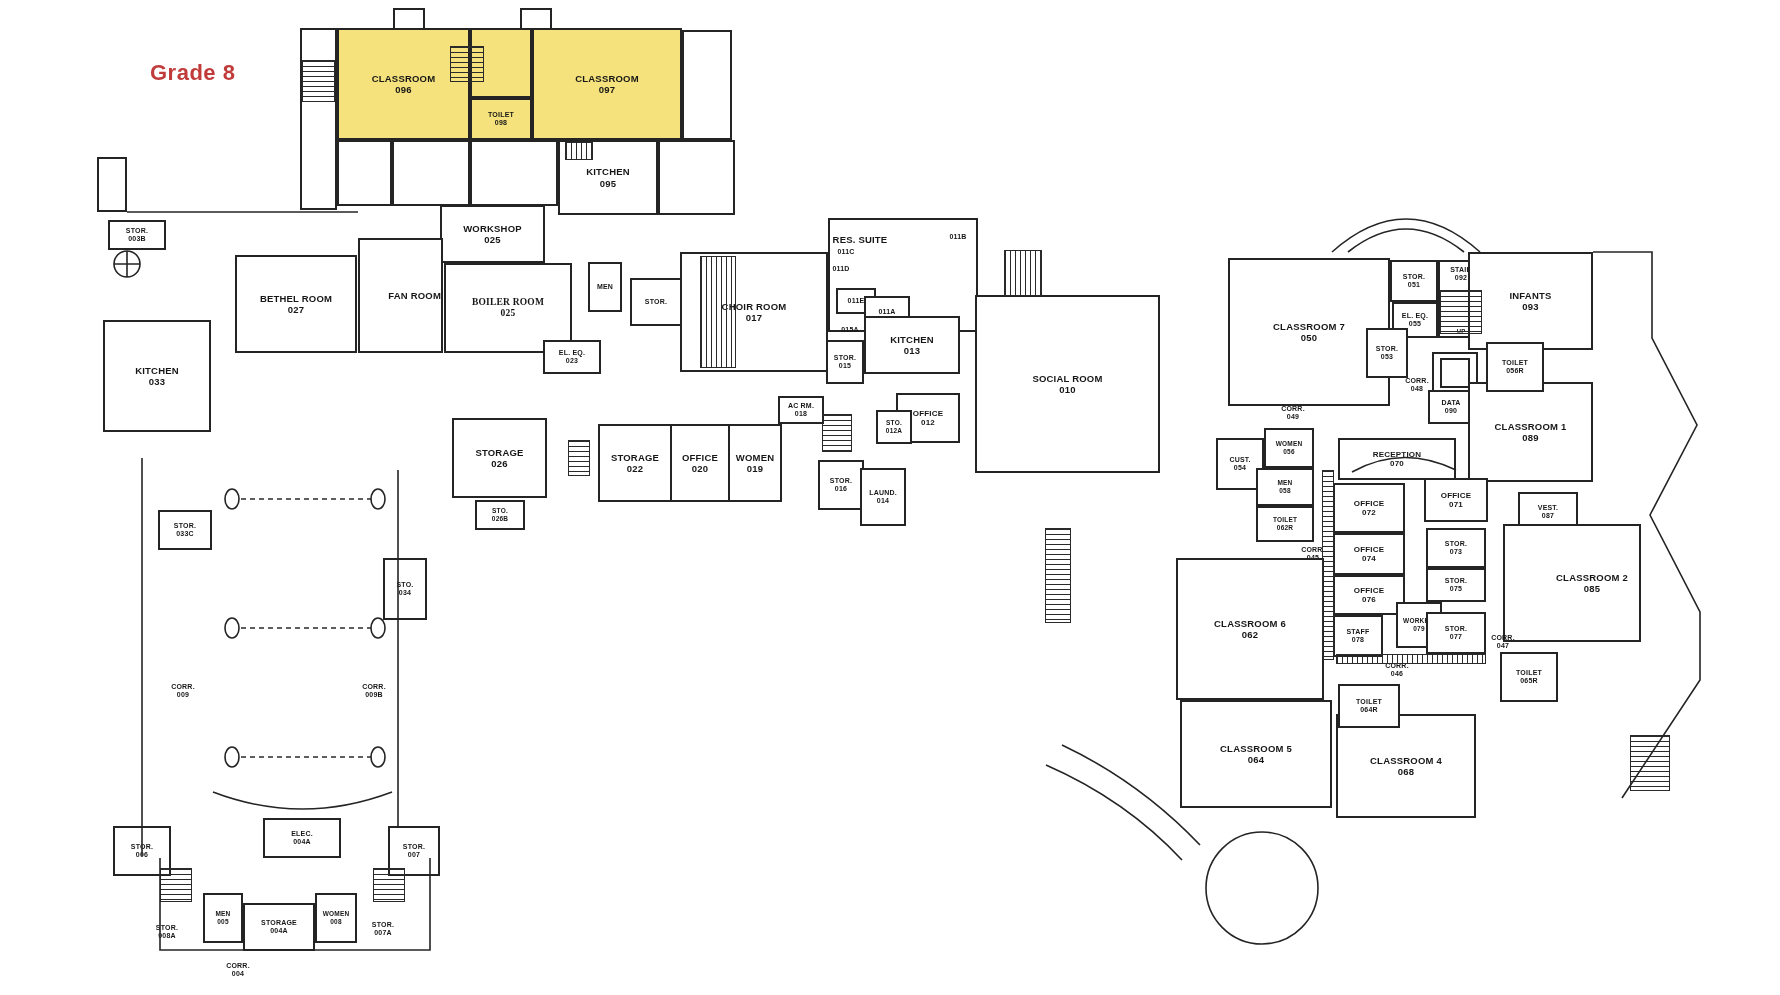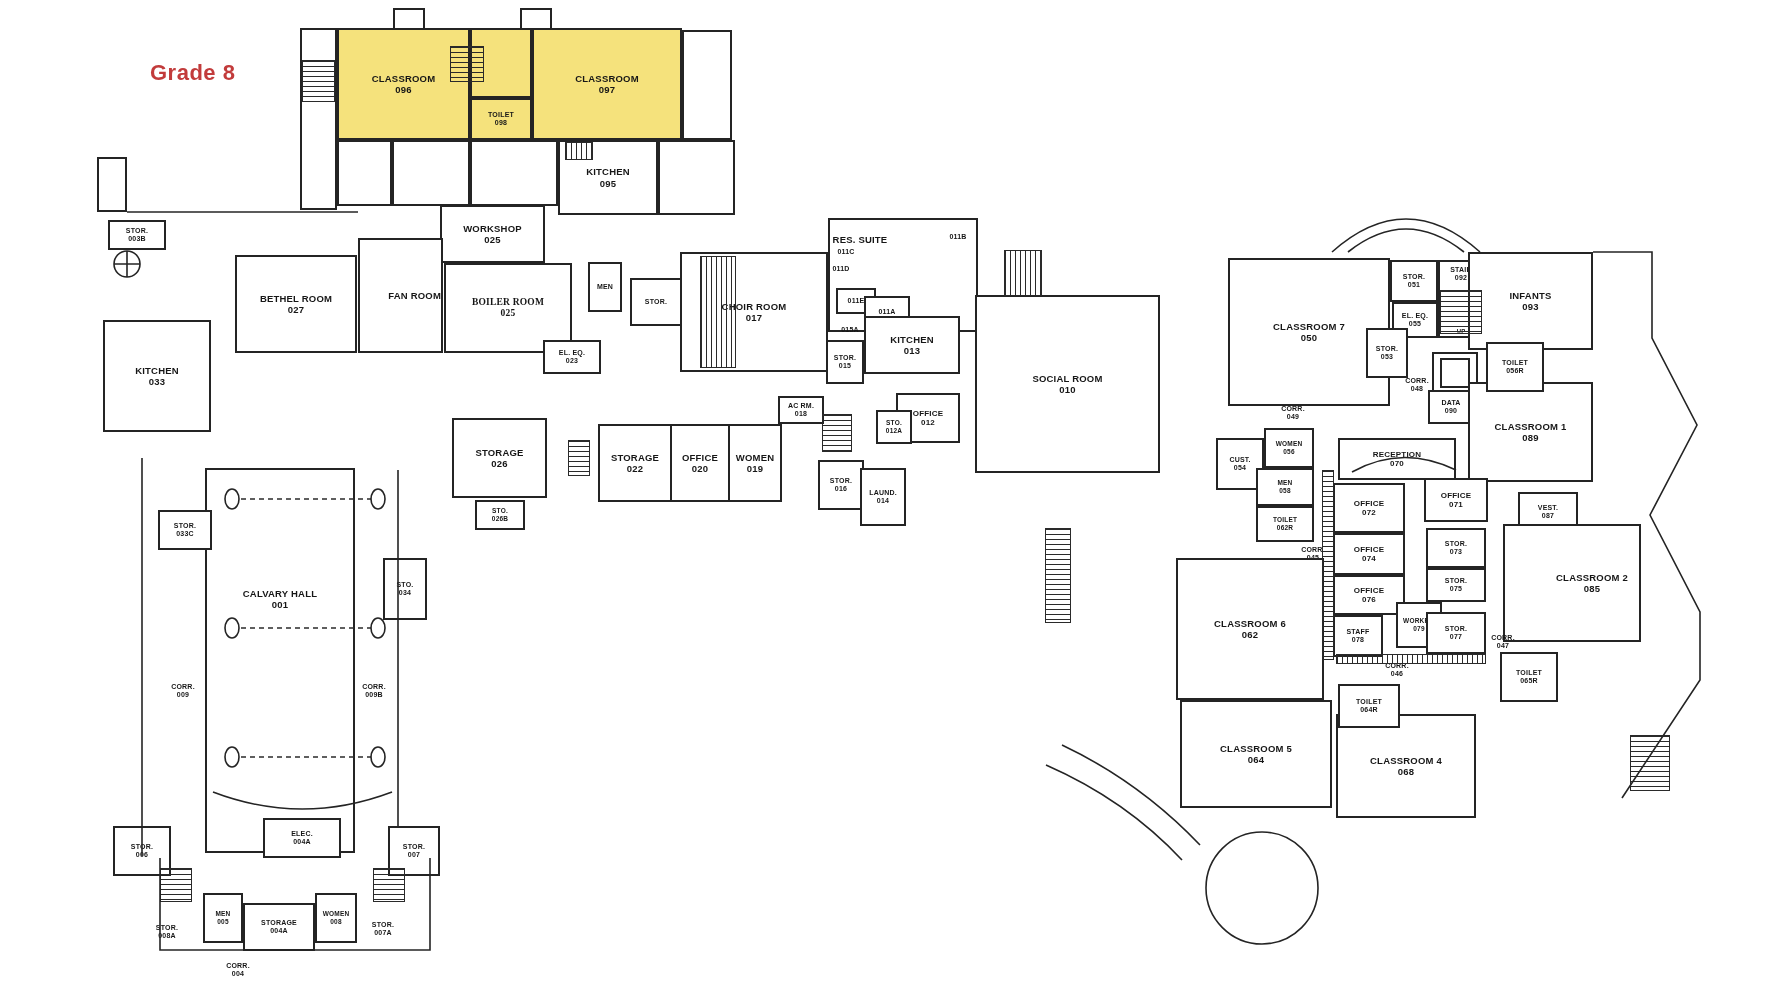--- a/index.html
+++ b/index.html
@@ -165,24 +165,20 @@
         <span class="lbl">026B</span>
       </div>
       <div class="room" style="left: 818px; top: 460px; width: 46px; height: 50px; font-size: 7px;">
         <span class="lbl">STOR.</span>
         <span class="lbl">016</span>
       </div>
       <div class="room" style="left: 860px; top: 468px; width: 46px; height: 58px; font-size: 7px;">
         <span class="lbl">LAUND.</span>
         <span class="lbl">014</span>
       </div>
-      <div class="room" style="left: 205px; top: 468px; width: 150px; height: 385px; justify-content: flex-start; padding-top: 118px;">
-        <span class="lbl">CALVARY HALL</span>
-        <span class="lbl">001</span>
-      </div>
       <div class="room" style="left: 158px; top: 510px; width: 54px; height: 40px; font-size: 7px;">
         <span class="lbl">STOR.</span>
         <span class="lbl">033C</span>
       </div>
       <div class="room" style="left: 383px; top: 558px; width: 44px; height: 62px; font-size: 7px;">
         <span class="lbl">STO.</span>
         <span class="lbl">034</span>
       </div>
       <div class="room nobox" style="left: 160px; top: 678px; width: 46px; height: 26px; font-size: 7px;">
         <span class="lbl">CORR.</span>

